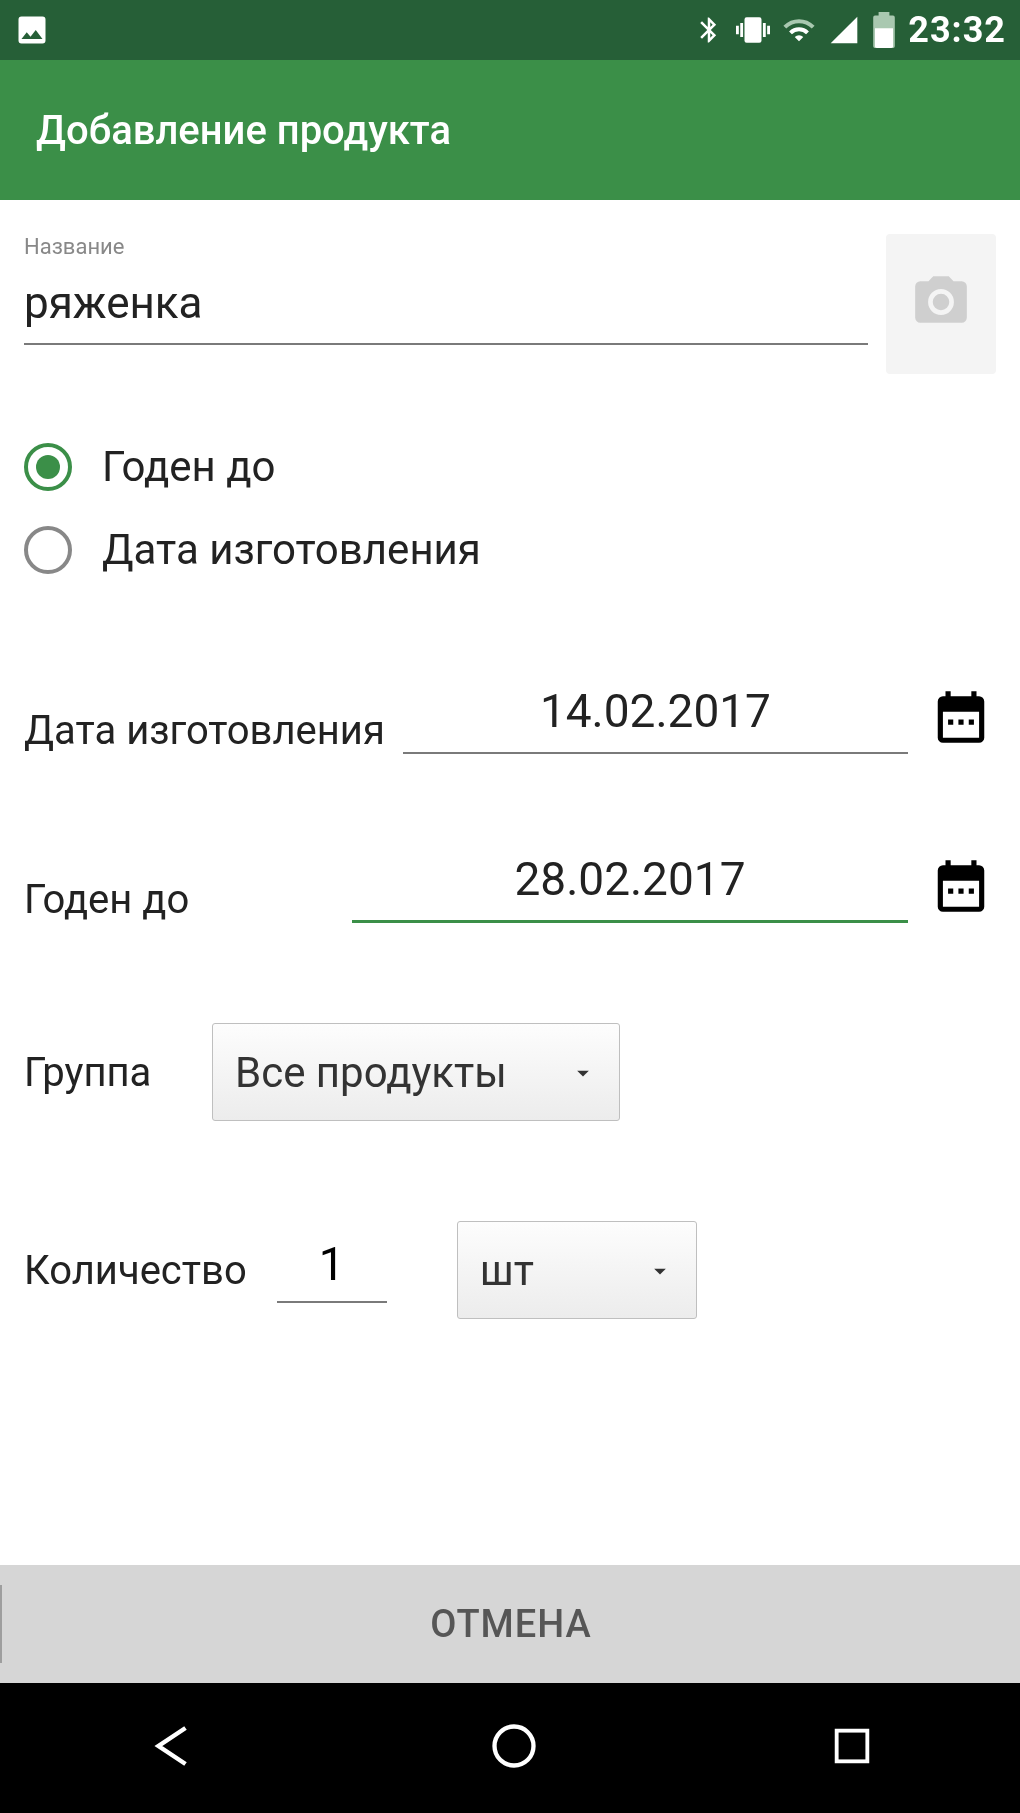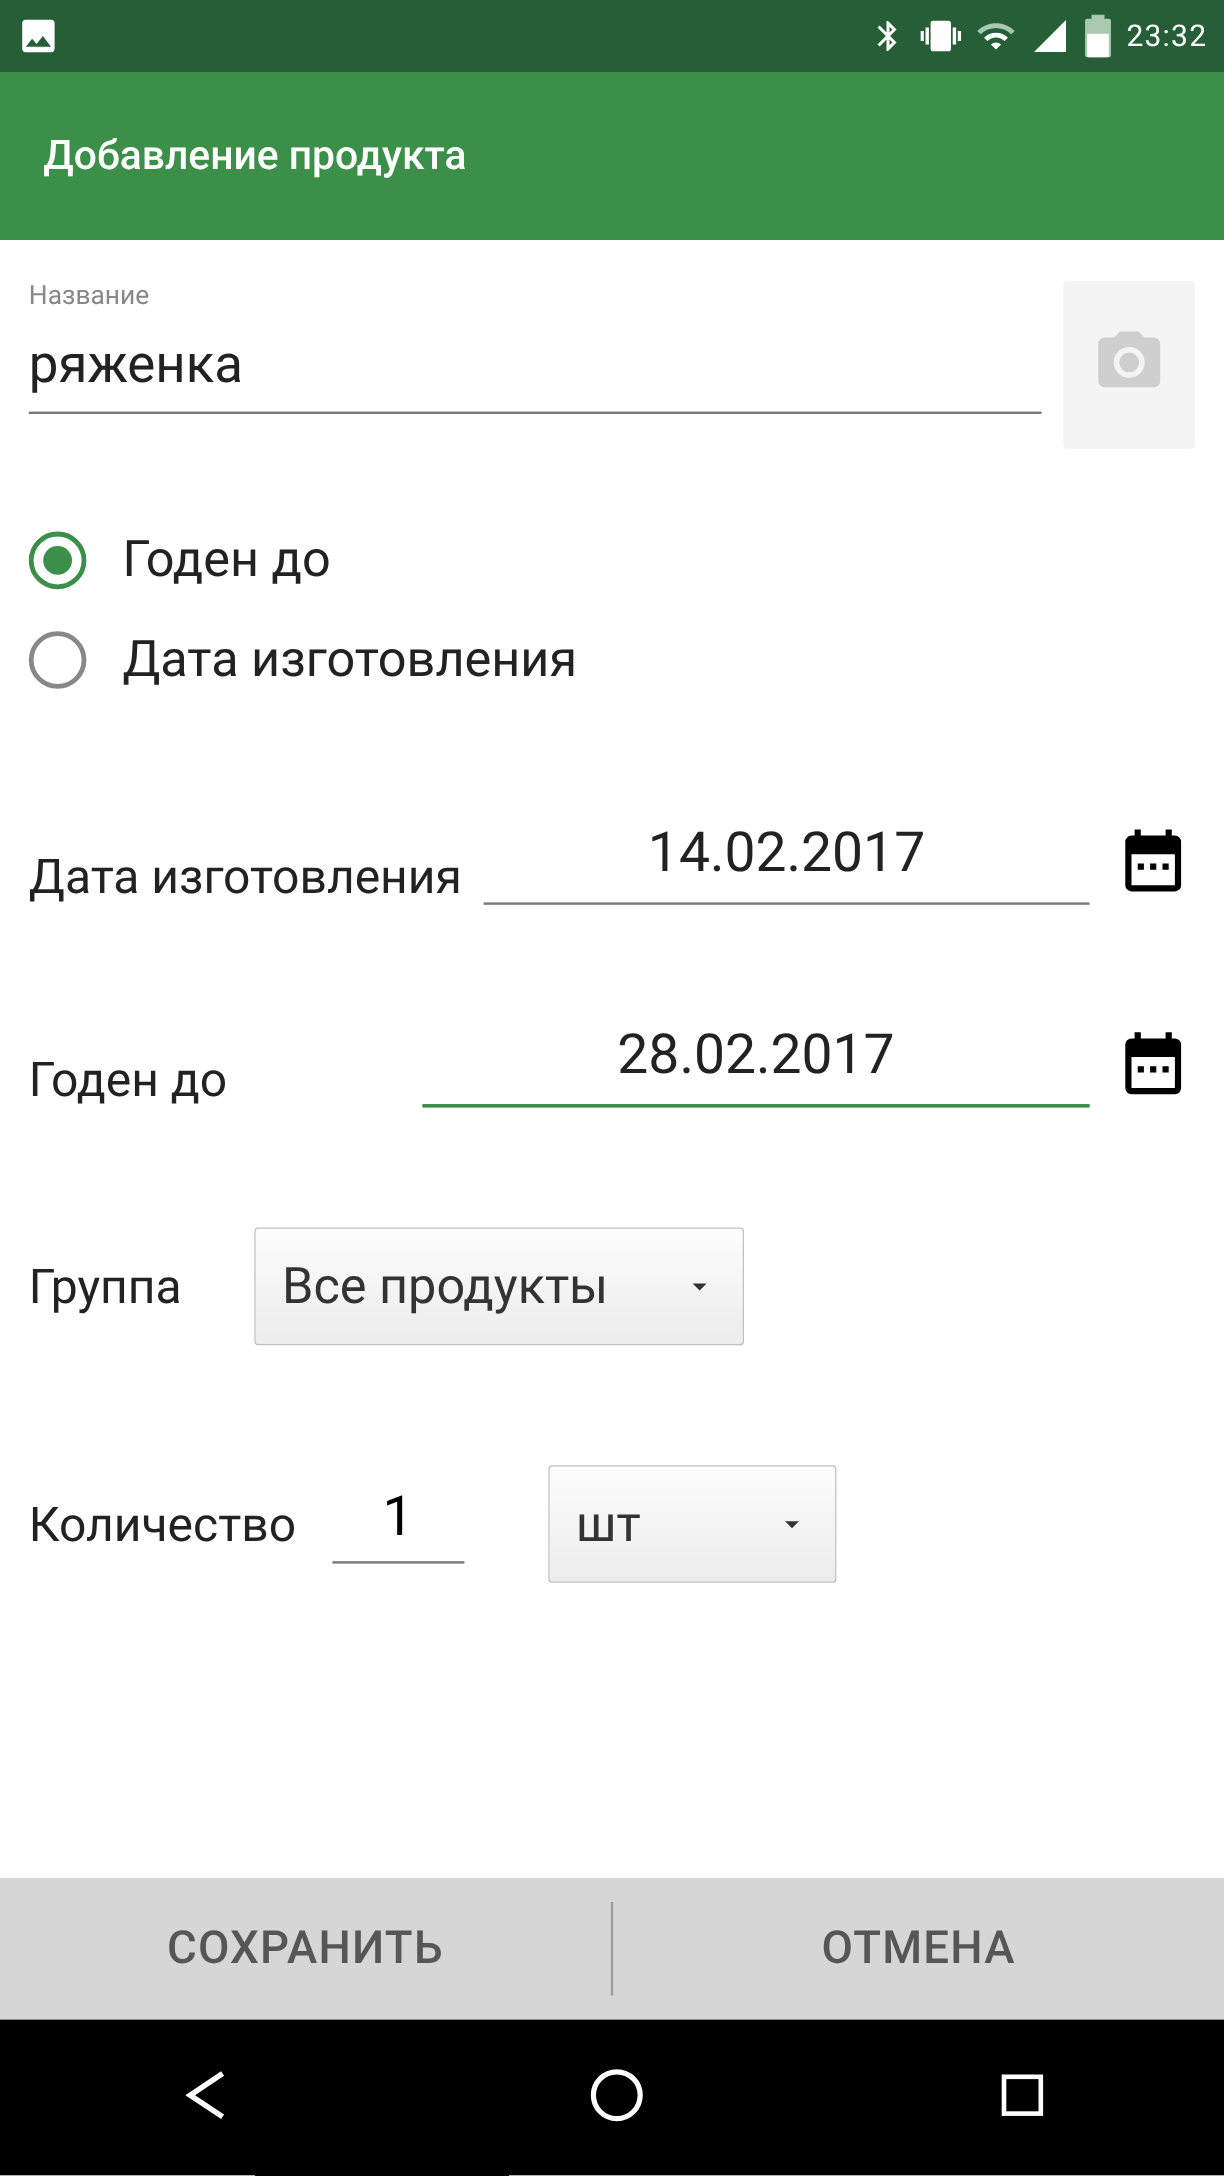--- a/index.html
+++ b/index.html
@@ -10,32 +10,32 @@
       height: 60px;
       background: #265f37;
       display: flex;
       align-items: center;
       padding: 0 14px;
       color: #fff;
     }
     .status-left { flex: 0 0 auto; }
     .status-right { margin-left: auto; display: flex; align-items: center; gap: 12px; }
     .status-icon svg, .status-icon { display: block; }
-    .status-time { font-size: 25px; font-weight: 400; letter-spacing: 1px; }
+    .status-time { font-size: 36px; font-weight: 700; letter-spacing: 1px; }
 
     
     .app-bar {
       height: 140px;
       background: #3b8f48;
       color: #fff;
       display: flex;
       align-items: center;
       padding: 0 36px;
     }
-    .app-title { font-size: 34px; font-weight: 500; }
+    .app-title { font-size: 40px; font-weight: 500; }
 
     
     .form { flex: 1 1 auto; padding: 34px 24px 0 24px; color: #222; }
 
     
     .name-row { display: flex; align-items: flex-start; gap: 18px; }
     .name-col { flex: 1 1 auto; }
     .name-label { font-size: 22px; color: #888; margin-bottom: 12px; }
     .name-input {
       width: 100%;
@@ -257,23 +257,20 @@
         <svg width="28" height="28" viewBox="0 0 24 24" fill="#333">
             <path d="M7 10l5 5 5-5z"></path>
           </svg>
       </span>
     </div>
   </div>
 
 </div>
 
 <div class="bottom-bar">
-  <div class="bottom-btn">
-    <span>СОХРАНИТЬ</span>
-  </div>
   <div class="bottom-divider"></div>
   <div class="bottom-btn">
     <span>ОТМЕНА</span>
   </div>
 </div>
 
 <div class="nav-bar">
   <span>
     <svg width="54" height="54" viewBox="0 0 24 24" fill="none" stroke="#fff" stroke-width="2">
         <path d="M18 4 6 12l12 8"></path>

